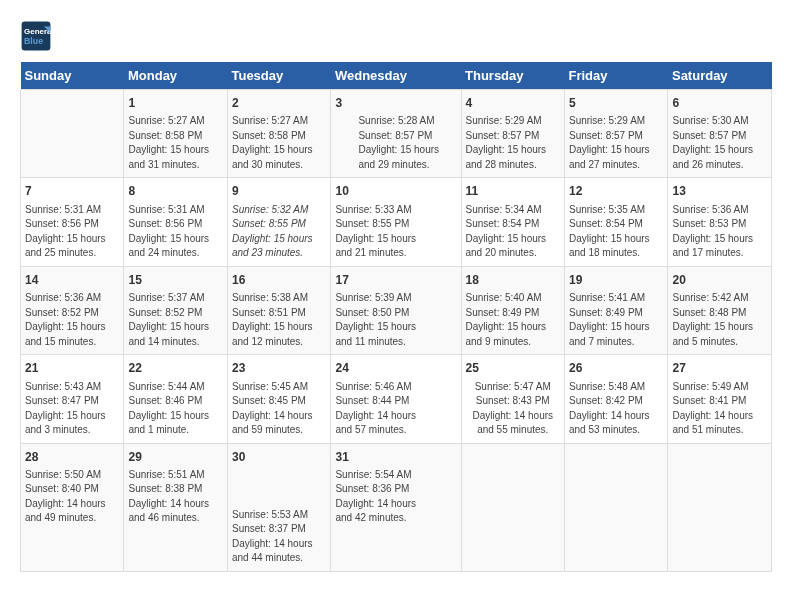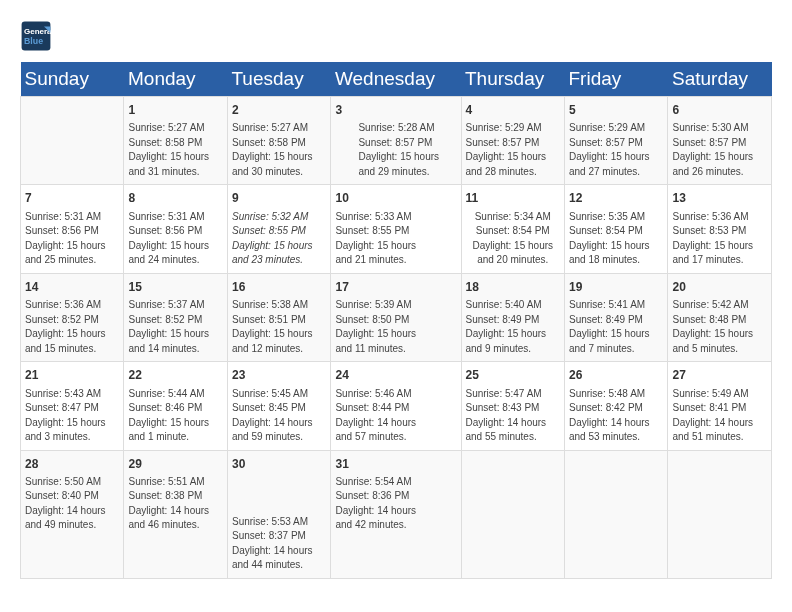--- a/index.html
+++ b/index.html
@@ -40,22 +40,22 @@
     table {
       width: 100%;
       border-collapse: collapse;
       font-size: 11px;
     }
     thead tr th {
       background-color: #2a5fa5;
       color: #fff;
       padding: 6px 4px;
       text-align: left;
-      font-size: 19px;
-      font-weight: normal;
+      font-size: 13px;
+      font-weight: bold;
     }
     tbody tr {
       vertical-align: top;
     }
     tbody tr td {
       padding: 5px 4px;
       border: 1px solid #ddd;
       color: #333;
       line-height: 1.45;
     }
@@ -180,21 +180,21 @@
         </td>
         <td>
           <span class="day-num">10</span>
           <div class="cell-info" style="white-space: pre-line;">Sunrise: 5:33 AM
 Sunset: 8:55 PM
 Daylight: 15 hours
 and 21 minutes.</div>
         </td>
         <td>
           <span class="day-num">11</span>
-          <div class="cell-info" style="white-space: pre-line; text-align: center;">Sunrise: 5:34 AM
+          <div class="cell-info" style="white-space: pre-line;">Sunrise: 5:34 AM
 Sunset: 8:54 PM
 Daylight: 15 hours
 and 20 minutes.</div>
         </td>
         <td>
           <span class="day-num">12</span>
           <div class="cell-info" style="white-space: pre-line;">Sunrise: 5:35 AM
 Sunset: 8:54 PM
 Daylight: 15 hours
 and 18 minutes.</div>
@@ -282,21 +282,21 @@
         </td>
         <td>
           <span class="day-num">24</span>
           <div class="cell-info" style="white-space: pre-line;">Sunrise: 5:46 AM
 Sunset: 8:44 PM
 Daylight: 14 hours
 and 57 minutes.</div>
         </td>
         <td>
           <span class="day-num">25</span>
-          <div class="cell-info" style="white-space: pre-line;">Sunrise: 5:47 AM
+          <div class="cell-info" style="white-space: pre-line; text-align: center;">Sunrise: 5:47 AM
 Sunset: 8:43 PM
 Daylight: 14 hours
 and 55 minutes.</div>
         </td>
         <td>
           <span class="day-num">26</span>
           <div class="cell-info" style="white-space: pre-line;">Sunrise: 5:48 AM
 Sunset: 8:42 PM
 Daylight: 14 hours
 and 53 minutes.</div>

